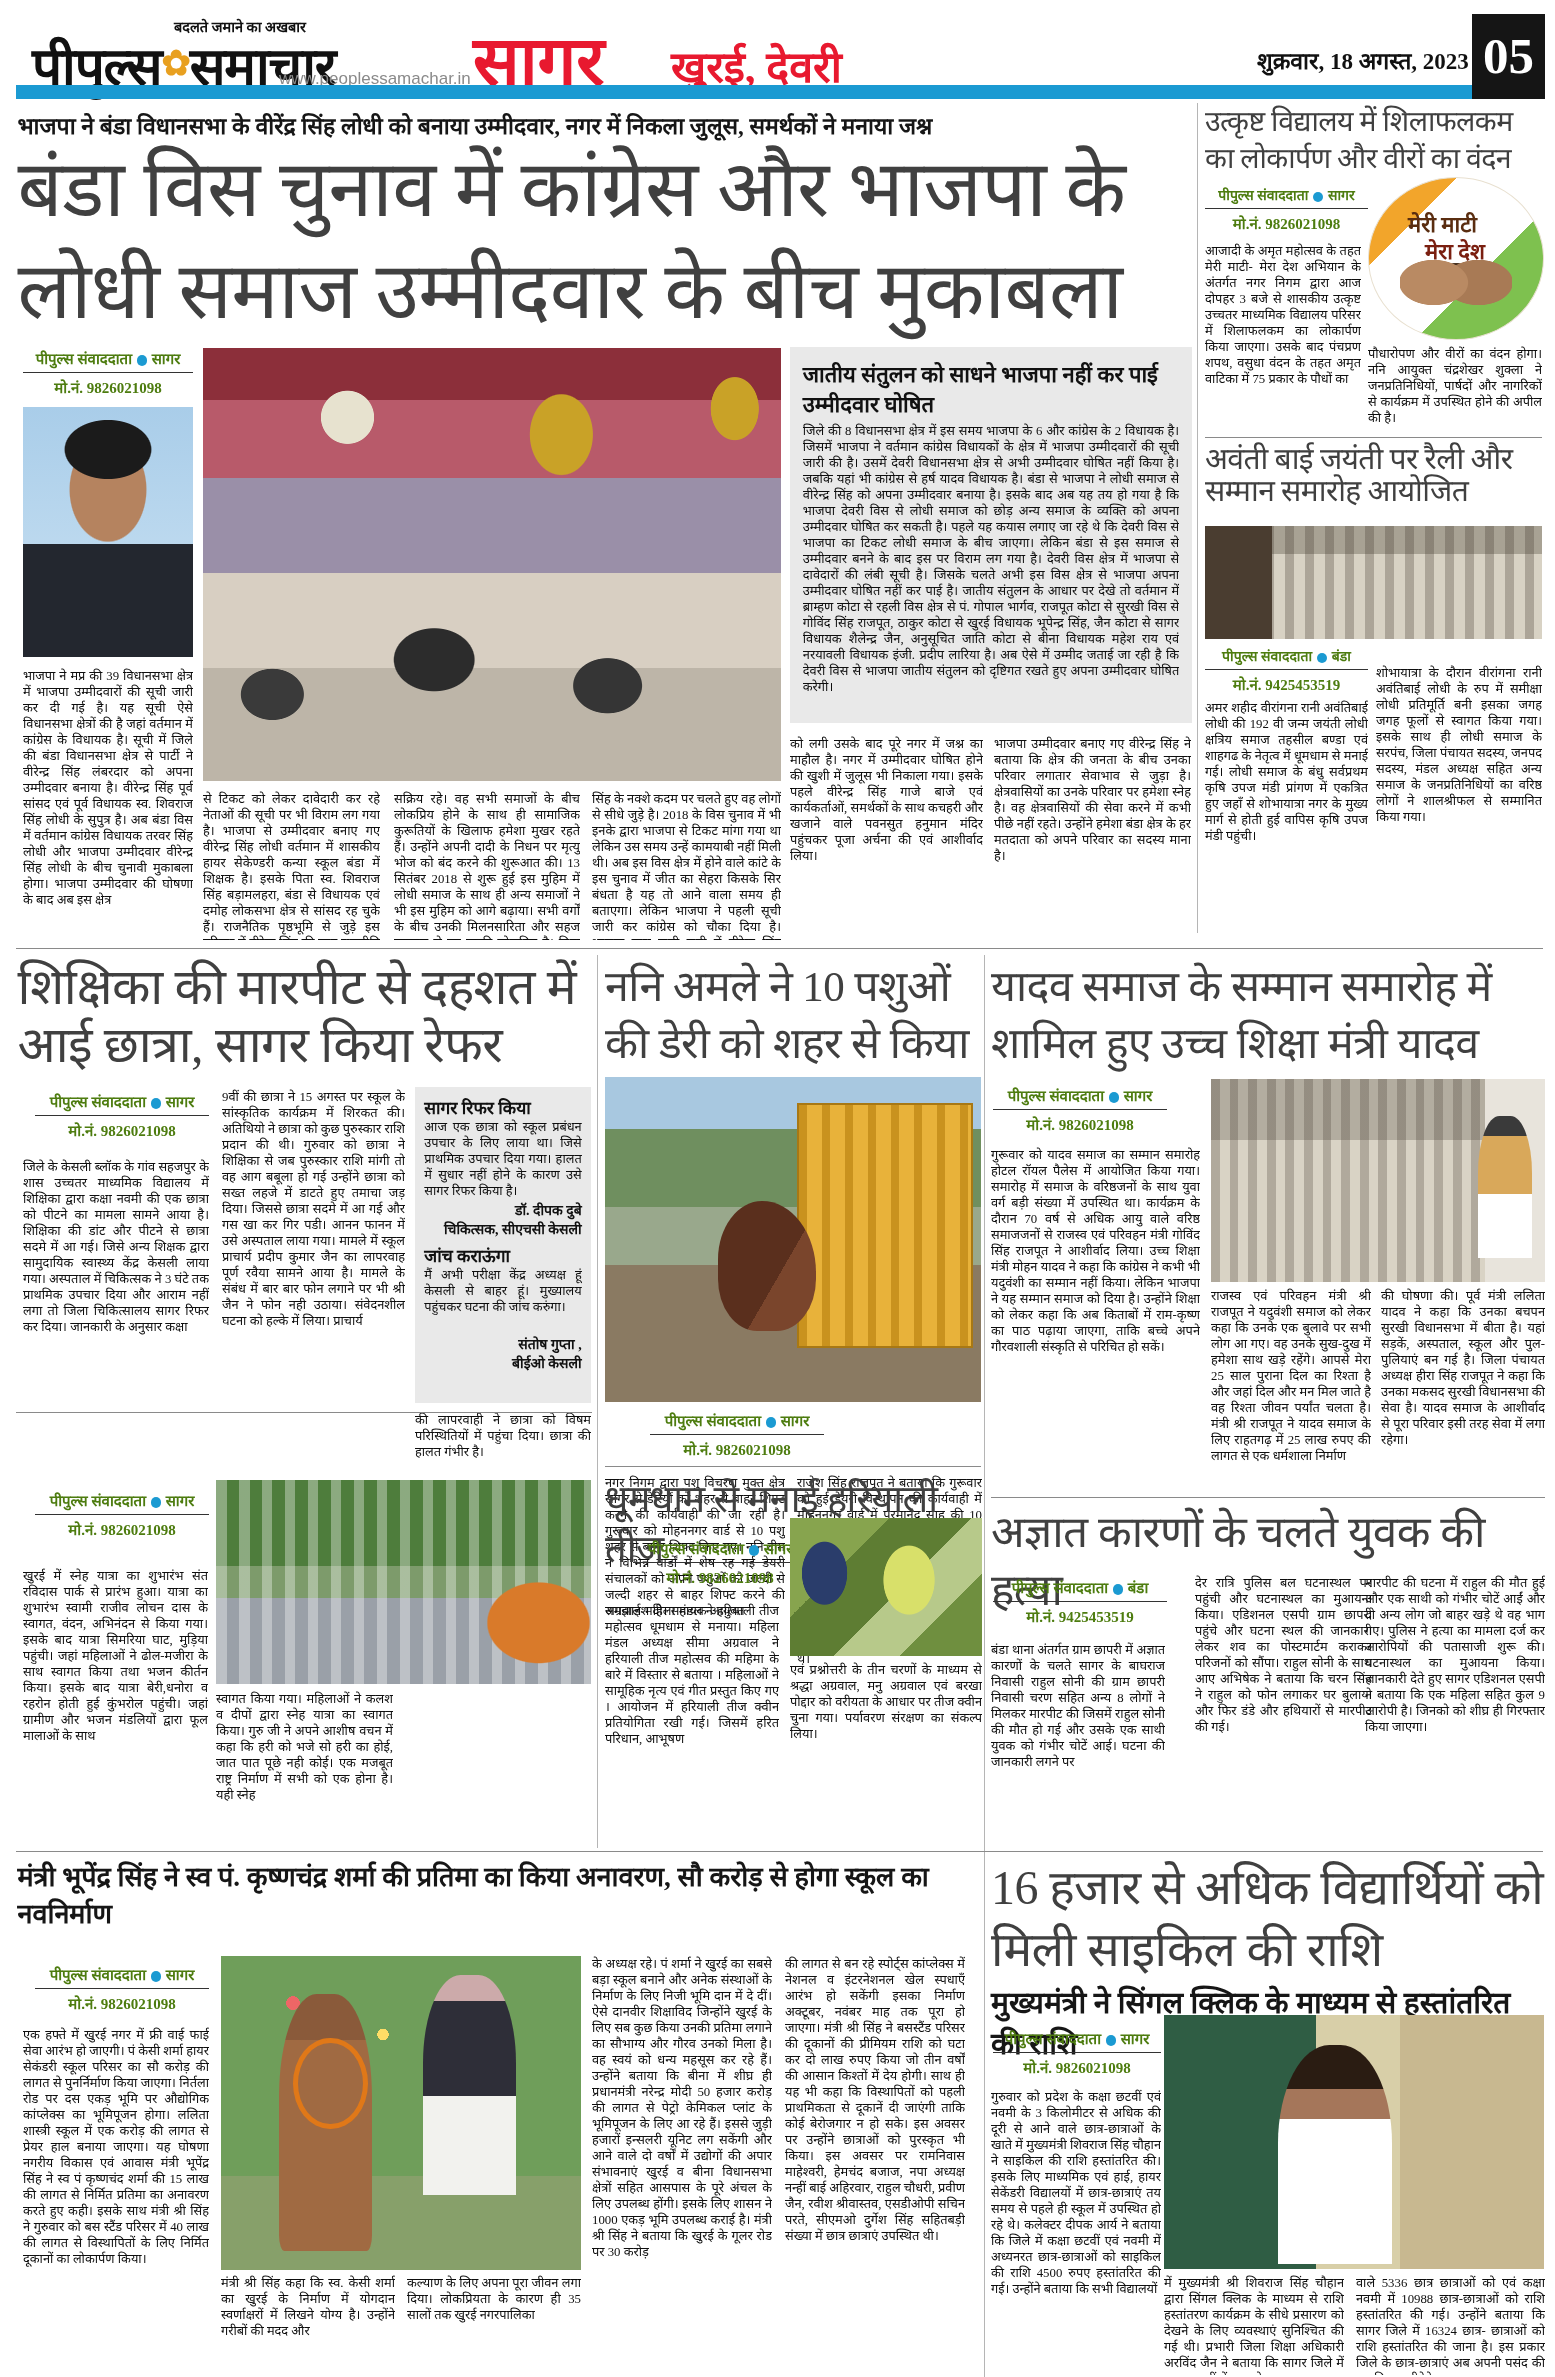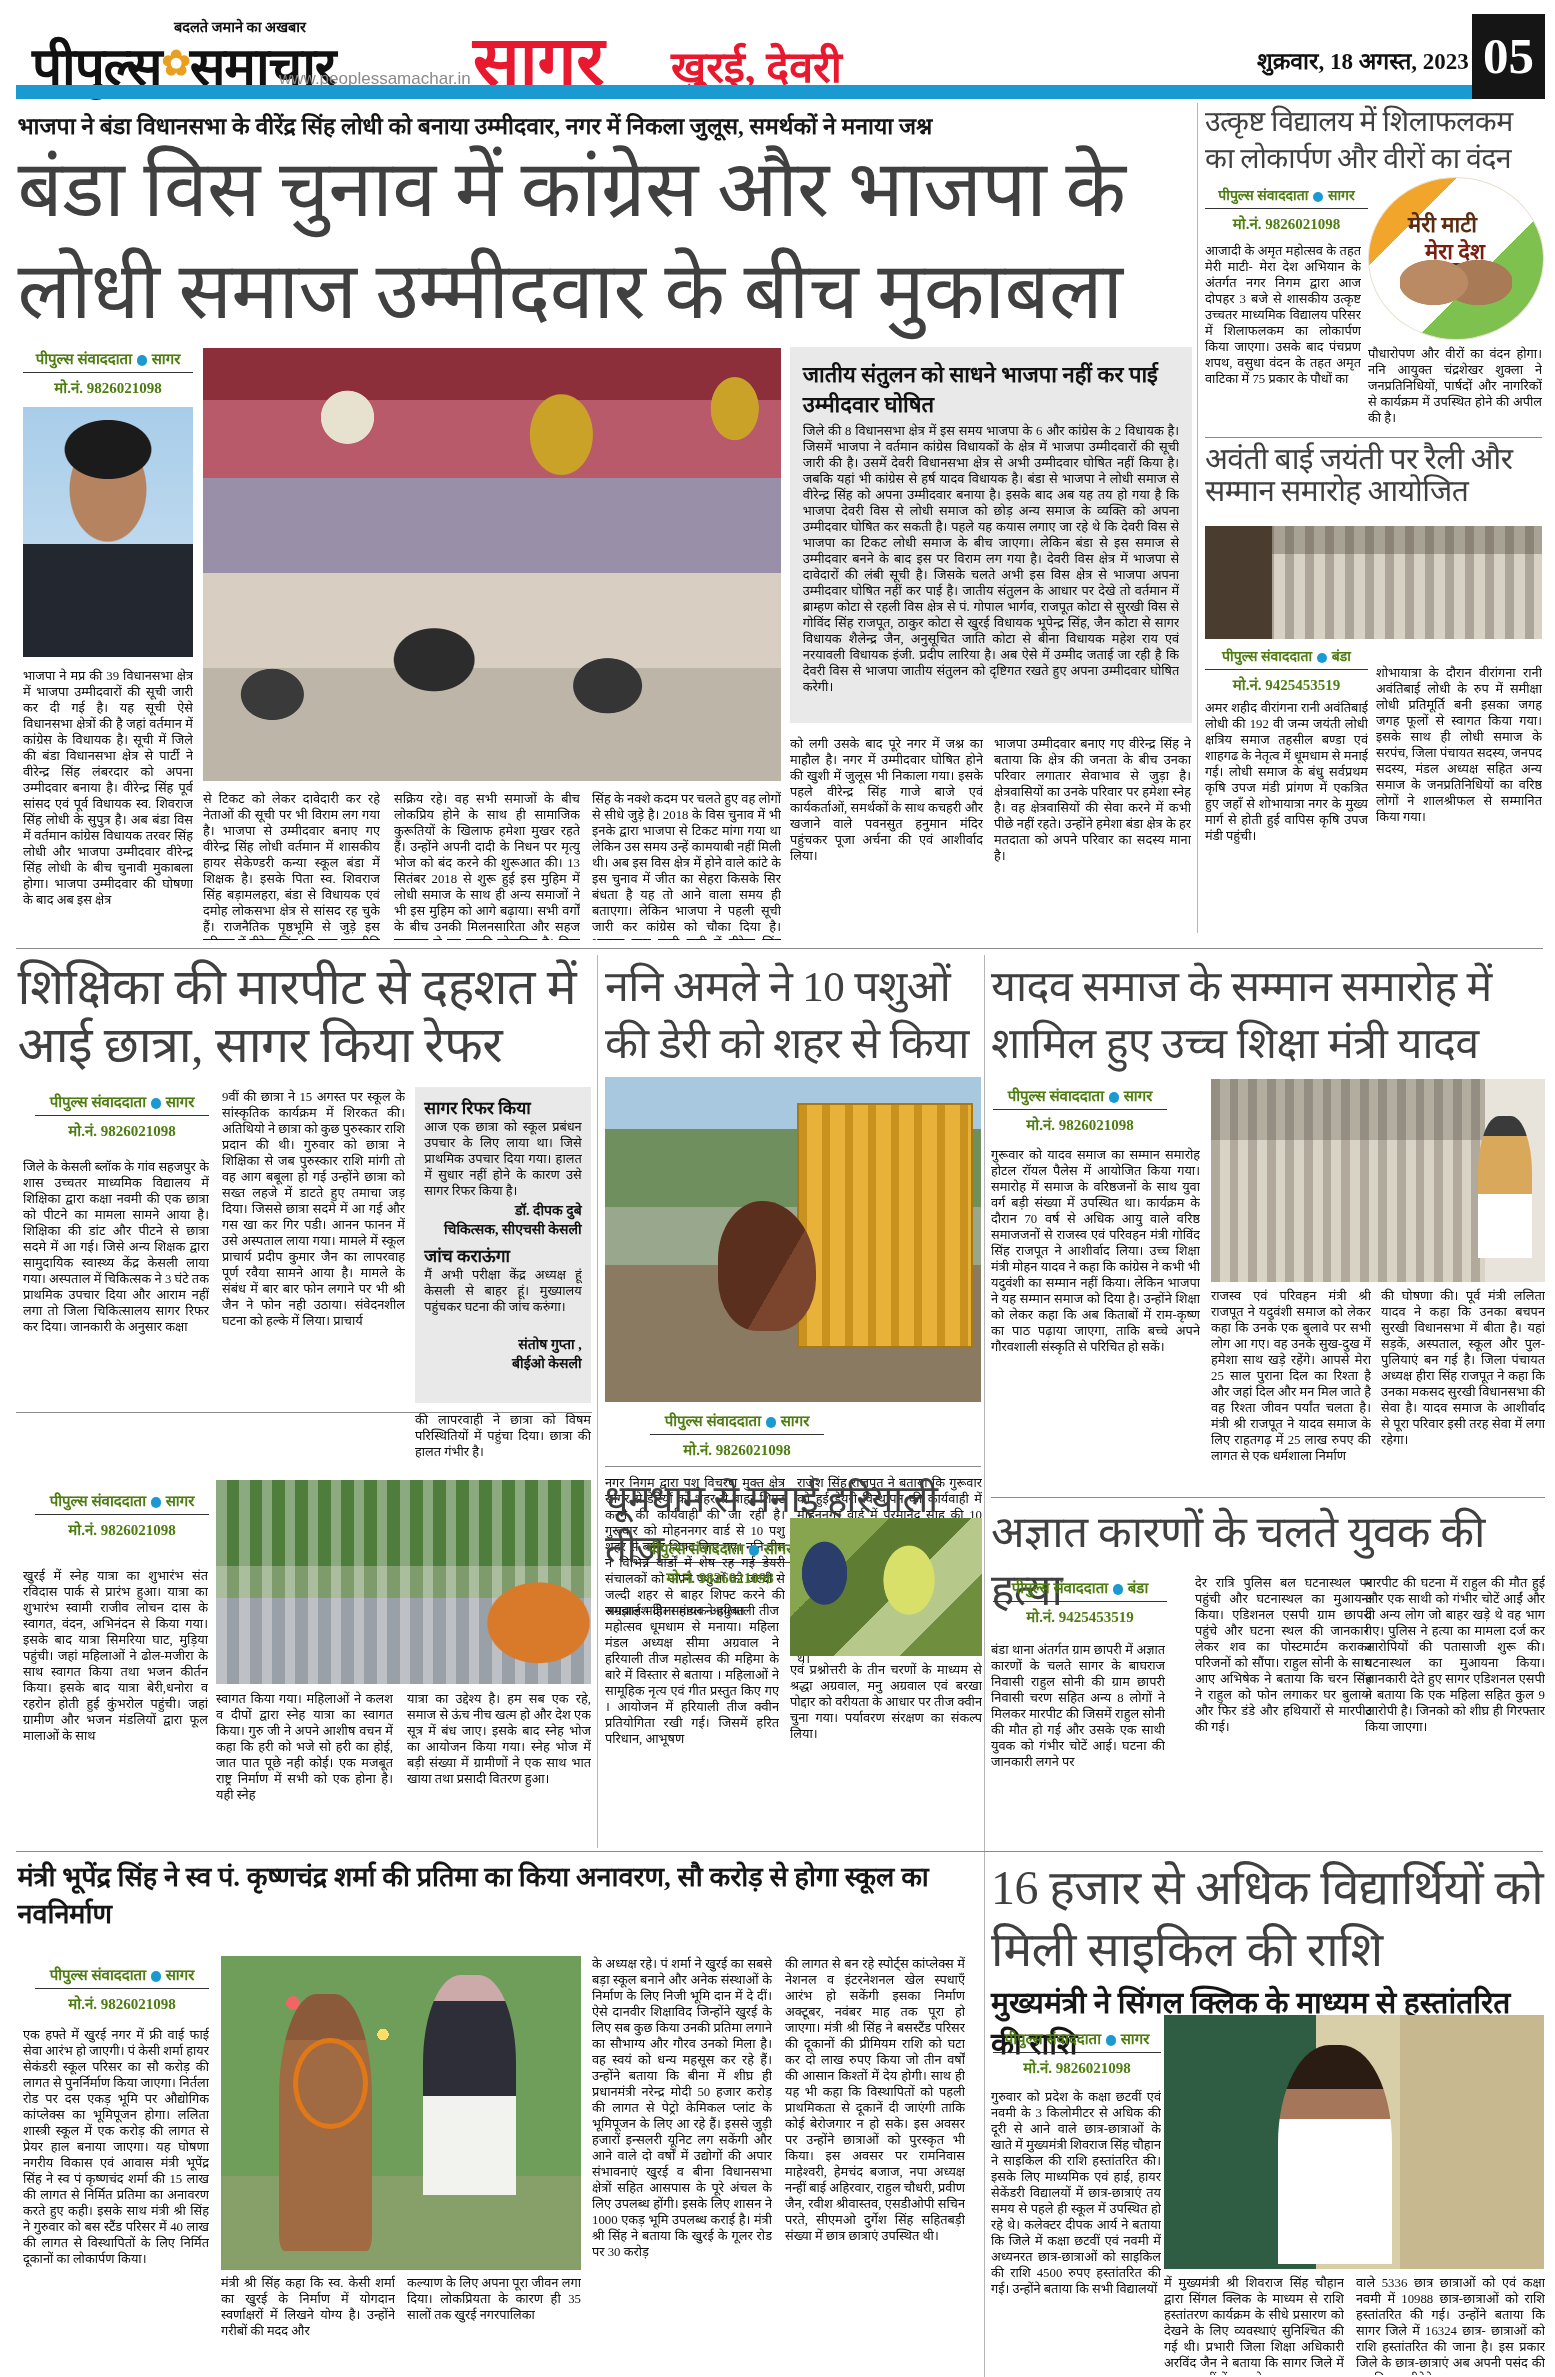--- a/index.html
+++ b/index.html
@@ -193,21 +193,20 @@
   <div class="abs body-text" style="left:1381px;top:1288px;width:164px;height:210px;">की घोषणा की। पूर्व मंत्री ललिता यादव ने कहा कि उनका बचपन सुरखी विधानसभा में बीता है। यहां सड़कें, अस्पताल, स्कूल और पुल-पुलियाएं बन गई है। जिला पंचायत अध्यक्ष हीरा सिंह राजपूत ने कहा कि उनका मकसद सुरखी विधानसभा की सेवा है। यादव समाज के आशीर्वाद से पूरा परिवार इसी तरह सेवा में लगा रहेगा।</div>
 
   <div class="abs rule-h" style="left:16.3px;top:1412px;width:576px;"></div>
   <div class="abs byline" style="left:35px;top:1490px;width:174px;">
     <div class="byline-top"><span>पीपुल्स संवाददाता</span><span class="dot"></span><span>सागर</span></div>
     <div class="phone">मो.नं. 9826021098</div>
   </div>
   <div class="abs photo ph-sneh" style="left:216px;top:1480px;width:375px;height:204px;"></div>
   <div class="abs body-text" style="left:23px;top:1568px;width:185px;height:282px;">खुरई में स्नेह यात्रा का शुभारंभ संत रविदास पार्क से प्रारंभ हुआ। यात्रा का शुभारंभ स्वामी राजीव लोचन दास के स्वागत, वंदन, अभिनंदन से किया गया। इसके बाद यात्रा सिमरिया घाट, मुड़िया पहुंची। जहां महिलाओं ने ढोल-मजीरा के साथ स्वागत किया तथा भजन कीर्तन किया। इसके बाद यात्रा बेरी,धनोरा व रहरोन होती हुई कुंभरोल पहुंची। जहां ग्रामीण और भजन मंडलियों द्वारा फूल मालाओं के साथ</div>
   <div class="abs body-text" style="left:216px;top:1691px;width:177px;height:158px;">स्वागत किया गया। महिलाओं ने कलश व दीपों द्वारा स्नेह यात्रा का स्वागत किया। गुरु जी ने अपने आशीष वचन में कहा कि हरी को भजे सो हरी का होई, जात पात पूछे नही कोई। एक मजबूत राष्ट्र निर्माण में सभी को एक होना है। यही स्नेह</div>
-  <div class="abs body-text" style="left:407px;top:1691px;width:184px;height:158px;">यात्रा का उद्देश्य है। हम सब एक रहे, समाज से ऊंच नीच खत्म हो और देश एक सूत्र में बंध जाए। इसके बाद स्नेह भोज का आयोजन किया गया। स्नेह भोज में बड़ी संख्या में ग्रामीणों ने एक साथ भात खाया तथा प्रसादी वितरण हुआ।</div>
 
   <div class="abs rule-h" style="left:605px;top:1466px;width:376px;"></div>
   <div class="abs headline" style="left:605px;top:1474px;width:376px;font-size:38px;line-height:50px;">धूमधाम से मनाई हरियाली तीज</div>
   <div class="abs byline" style="left:633px;top:1538px;width:174px;">
     <div class="byline-top"><span>पीपुल्स संवाददाता</span><span class="dot"></span><span>सागर</span></div>
     <div class="phone">मो.नं. 9826021098</div>
   </div>
   <div class="abs photo ph-teej" style="left:790px;top:1518px;width:192px;height:138px;"></div>
   <div class="abs body-text" style="left:605px;top:1603px;width:174px;height:246px;">अग्रवाल महिला मंडल ने हरियाली तीज महोत्सव धूमधाम से मनाया। महिला मंडल अध्यक्ष सीमा अग्रवाल ने हरियाली तीज महोत्सव की महिमा के बारे में विस्तार से बताया । महिलाओं ने सामूहिक नृत्य एवं गीत प्रस्तुत किए गए । आयोजन में हरियाली तीज क्वीन प्रतियोगिता रखी गई। जिसमें हरित परिधान, आभूषण</div>
   <div class="abs body-text" style="left:790px;top:1662px;width:192px;height:187px;">एवं प्रश्नोत्तरी के तीन चरणों के माध्यम से श्रद्धा अग्रवाल, मनु अग्रवाल एवं बरखा पोद्दार को वरीयता के आधार पर तीज क्वीन चुना गया। पर्यावरण संरक्षण का संकल्प लिया।</div>

